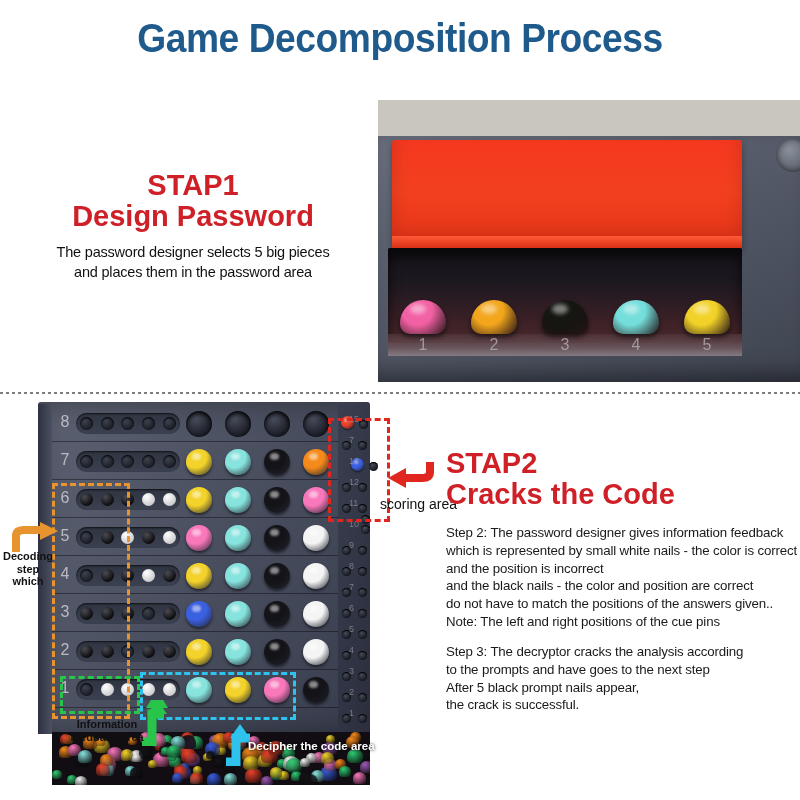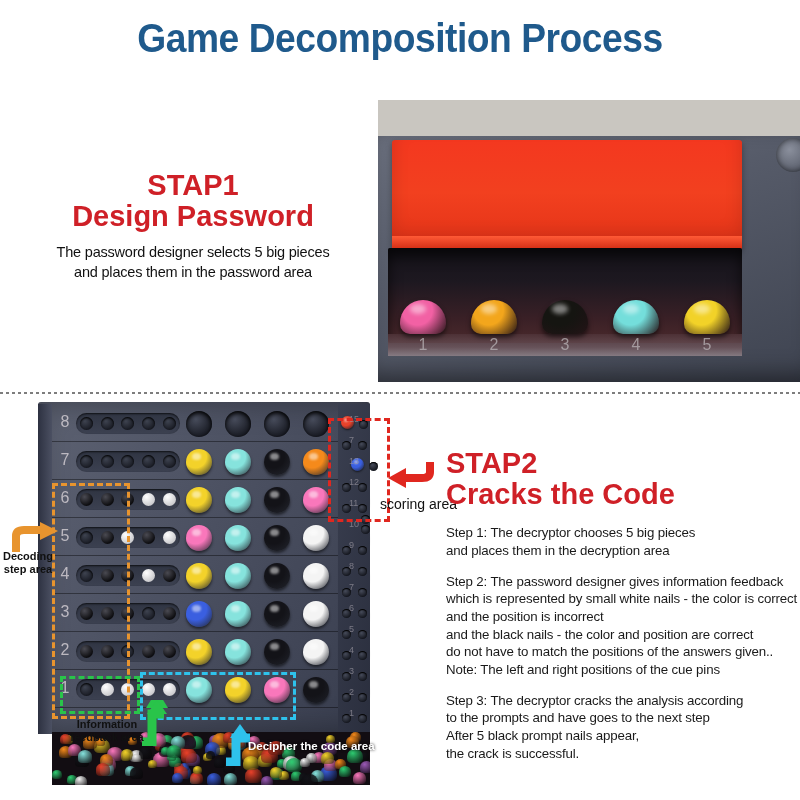--- a/index.html
+++ b/index.html
@@ -601,36 +601,32 @@
   <path d="M8 14 L18 0 L28 14 Z" fill="#2ec2ec"></path>
 </svg>
 
 <svg class="arrow-svg" style="left:386px;top:458px;" width="52" height="36" viewBox="0 0 52 36">
   <path d="M44 4 L44 14 Q44 20 36 20 L16 20" stroke="#e0271f" stroke-width="8" fill="none"></path>
   <path d="M20 10 L20 30 L2 20 Z" fill="#e0271f"></path>
 </svg>
 
 <div class="anno anno-decoding">
   <div>Decoding</div>
-  <div>step area</div>
+  <div>step which</div>
 </div>
 <div class="anno anno-feedback">
   <div>Information</div>
   <div>feedback area</div>
 </div>
 <div class="anno anno-decipher">Decipher the code area</div>
 <div class="anno anno-scoring" style="font-weight:normal;">scoring area</div>
 
 <div class="step2-block">
   <div class="step2-title1">STAP2</div>
   <div class="step2-title2">Cracks the Code</div>
-  <div class="step-para" id="step2-para1">
-      <div>Step 1: The decryptor chooses 5 big pieces</div>
-      <div>and places them in the decryption area</div>
-    </div>
   <div class="step-para" id="step2-para2">
       <div>Step 2: The password designer gives information feedback</div>
       <div>which is represented by small white nails - the color is correct</div>
       <div>and the position is incorrect</div>
       <div>and the black nails - the color and position are correct</div>
       <div>do not have to match the positions of the answers given..</div>
       <div>Note: The left and right positions of the cue pins</div>
     </div>
   <div class="step-para" id="step2-para3">
       <div>Step 3: The decryptor cracks the analysis according</div>

